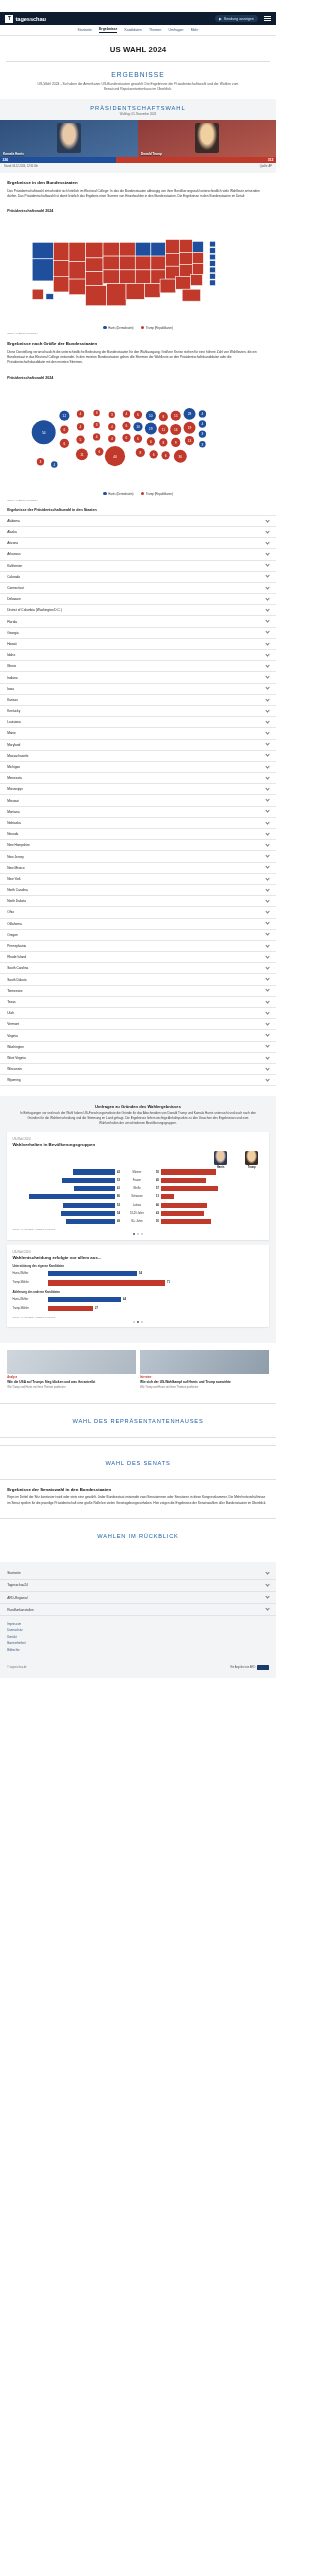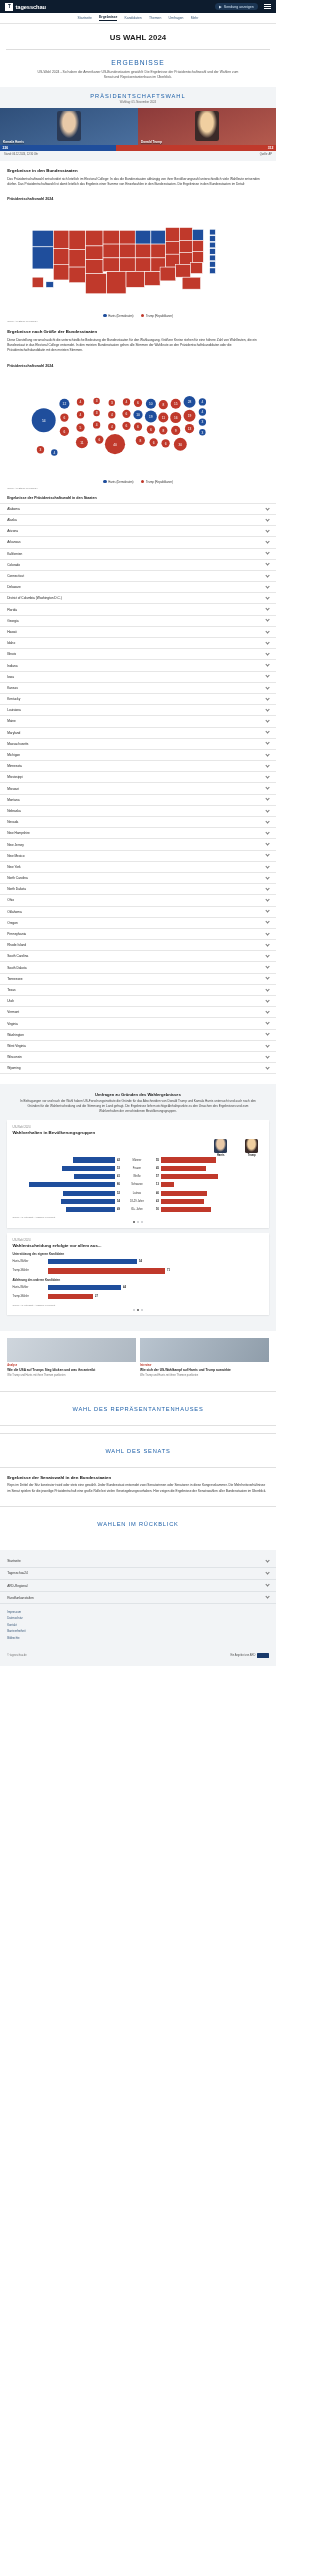--- a/index.html
+++ b/index.html
@@ -5,21 +5,21 @@
   * { box-sizing: border-box; }
   html, body { margin:0; padding:0; }
   body {
     width: 310px;
     font-family: "Liberation Sans", sans-serif;
     background: #fff;
     color: #1a1a1a;
     font-size: 4.7px;
     -webkit-font-smoothing: antialiased;
   }
-  .page { width: 276px; position: relative; }
+  .page { width: 276px; position: relative; margin-top: 12px; }
 
   
   .topbar {
     height: 13.4px;
     background: #0d1c2e;
     display: flex;
     align-items: center;
     padding: 0 5.2px;
     color: #fff;
   }

